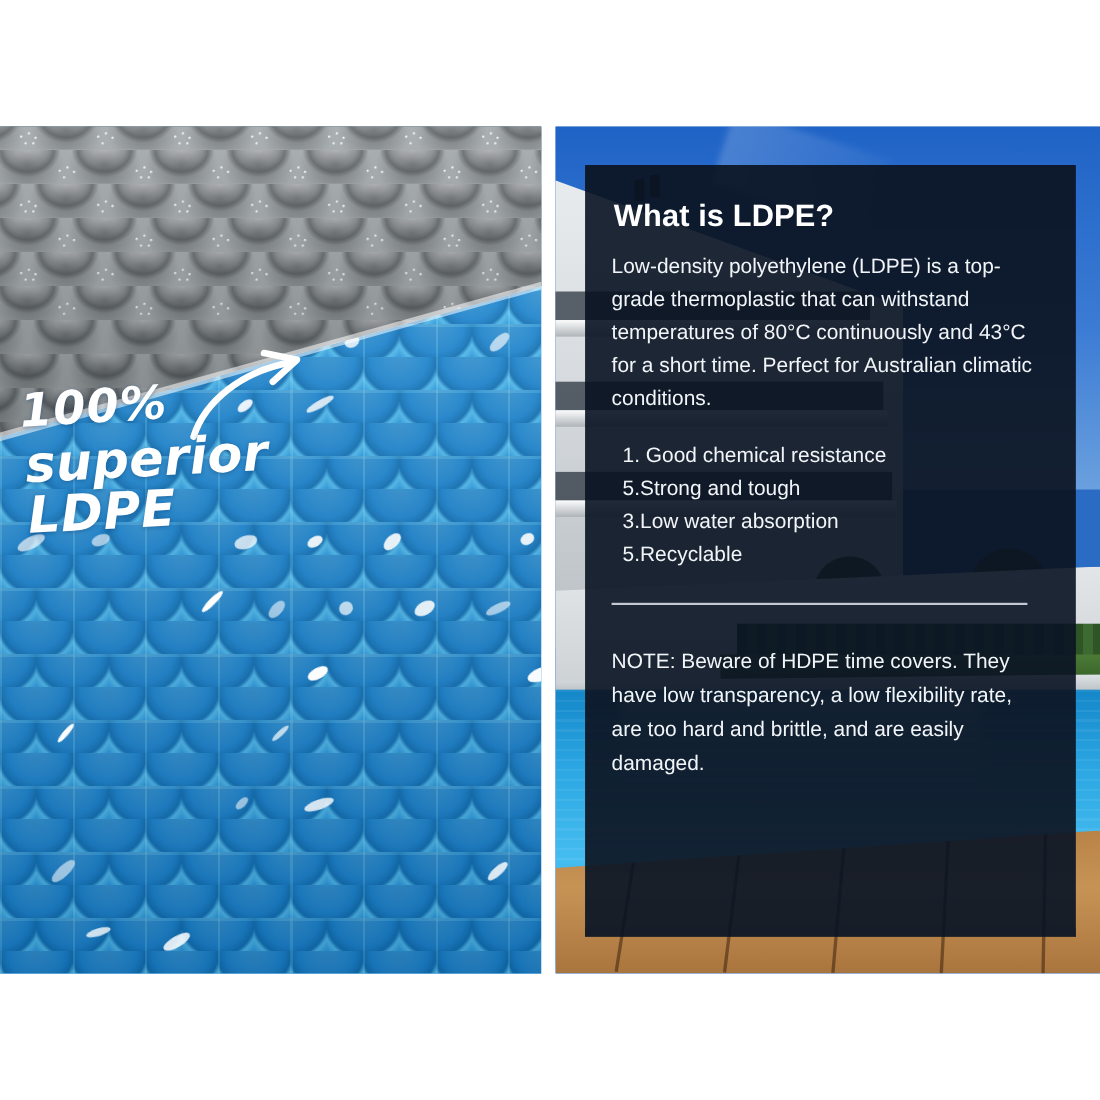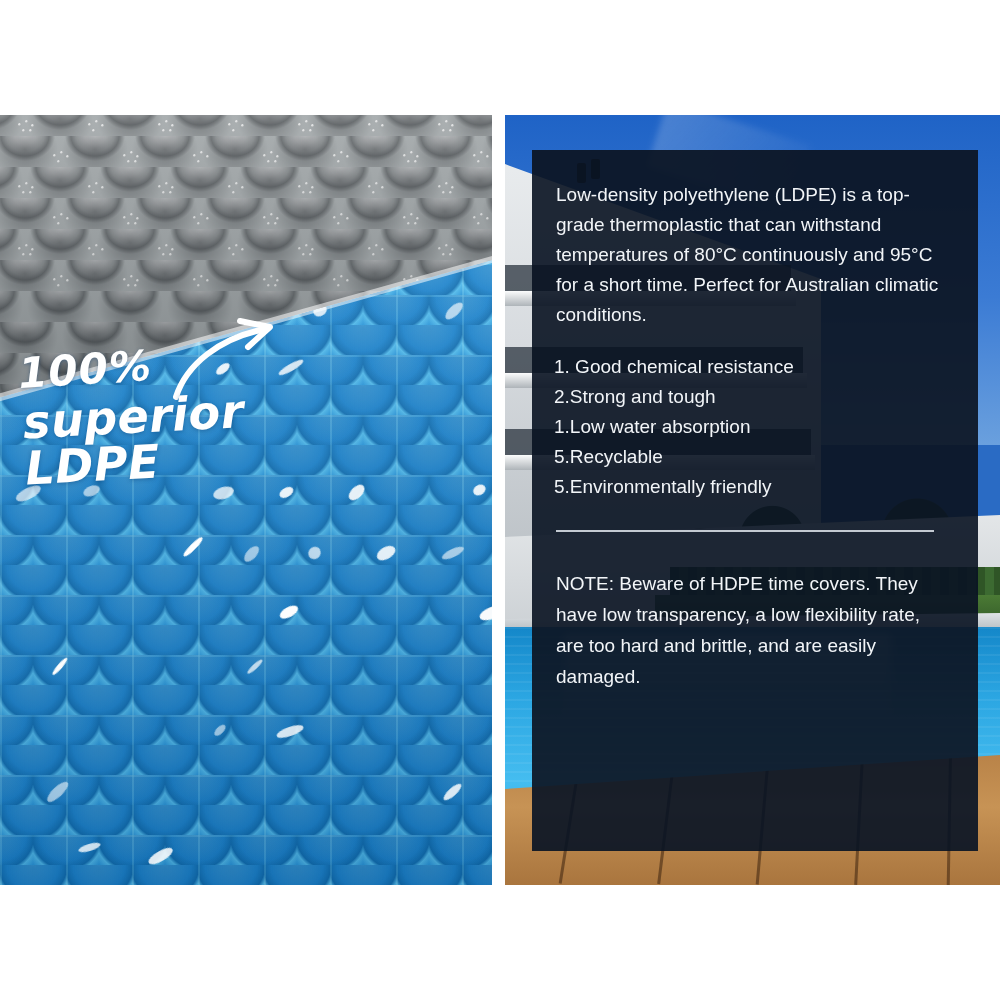--- a/index.html
+++ b/index.html
@@ -149,21 +149,21 @@
   .card-title{
     color:#ffffff;font-size:28px;font-weight:700;letter-spacing:.1px;
     margin:0 0 16px 4px;font-family:"Liberation Sans",sans-serif;
   }
   .card-para{
     color:#f2f5f8;font-size:19px;line-height:30px;margin:0 0 22px 2px;
     font-family:"Liberation Sans",sans-serif;
   }
   .props-label{color:#f2f5f8;font-size:19px;line-height:30px;margin:0 0 0 0;
     font-family:"Liberation Sans",sans-serif;}
-  .props-list{list-style:none;margin:0;padding:0;}
+  .props-list{list-style:none;margin:12px;padding:0;}
   .props-list li{color:#f2f5f8;font-size:19px;line-height:30px;
     font-family:"Liberation Sans",sans-serif;}
   .divider{height:2px;background:rgba(226,232,238,.85);margin:28px 18px 36px 2px;}
   .note-para{color:#f2f5f8;font-size:19px;line-height:31px;margin:0 0 0 2px;
     font-family:"Liberation Sans",sans-serif;}
 </style>
 </head>
 <body>
 
 <div class="stage">
@@ -442,30 +442,30 @@
     <div class="deck">
       <div class="plank" style="left:74px;top:0;width:3px;height:130px;transform:rotate(9deg);transform-origin:top;"></div>
       <div class="plank" style="left:168px;top:0;width:3px;height:130px;transform:rotate(7deg);transform-origin:top;"></div>
       <div class="plank" style="left:262px;top:0;width:3px;height:130px;transform:rotate(5deg);transform-origin:top;"></div>
       <div class="plank" style="left:356px;top:0;width:3px;height:130px;transform:rotate(3deg);transform-origin:top;"></div>
       <div class="plank" style="left:444px;top:0;width:3px;height:130px;transform:rotate(1deg);transform-origin:top;"></div>
     </div>
 
     <div class="card">
       <div class="card-inner">
-
-        <p class="card-para">Low-density polyethylene (LDPE) is a top-grade thermoplastic that can withstand temperatures of 80°C continuously and 95°C for a short time. Perfect for Australian climatic conditions.</p>
+        <h1 class="card-title">What is LDPE?</h1>
+
+        <p class="card-para">Low-density polyethylene (LDPE) is a top-grade thermoplastic that can withstand temperatures of 80°C continuously and 43°C for a short time. Perfect for Australian climatic conditions.</p>
 
 
         <ul class="props-list" id="props-list">
             <li>1. Good chemical resistance</li>
-            <li>2.Strong and tough</li>
-            <li>1.Low water absorption</li>
+            <li>5.Strong and tough</li>
+            <li>3.Low water absorption</li>
             <li>5.Recyclable</li>
-            <li>5.Environmentally friendly</li>
           </ul>
 
         <div class="divider"></div>
 
         <p class="note-para">NOTE: Beware of HDPE time covers. They have low transparency, a low flexibility rate, are too hard and brittle, and are easily damaged.</p>
       </div>
     </div>
   </div>
 </div>
 

